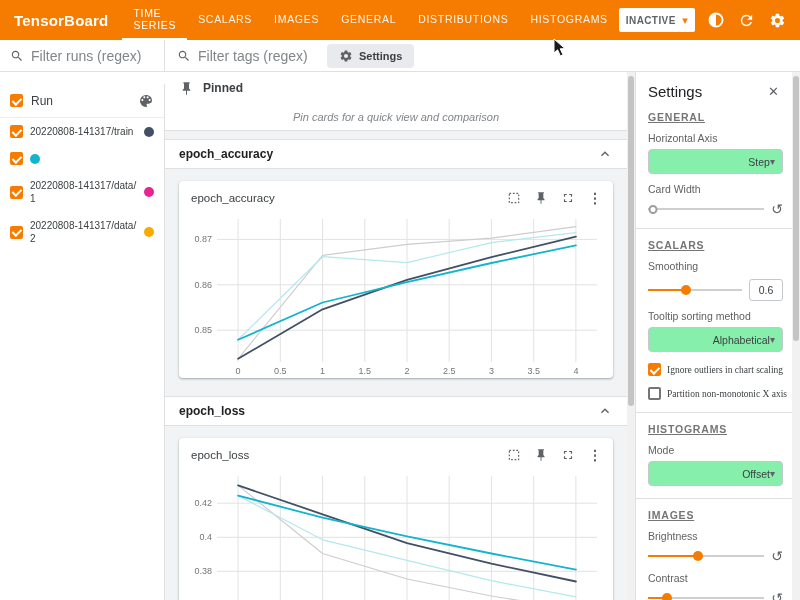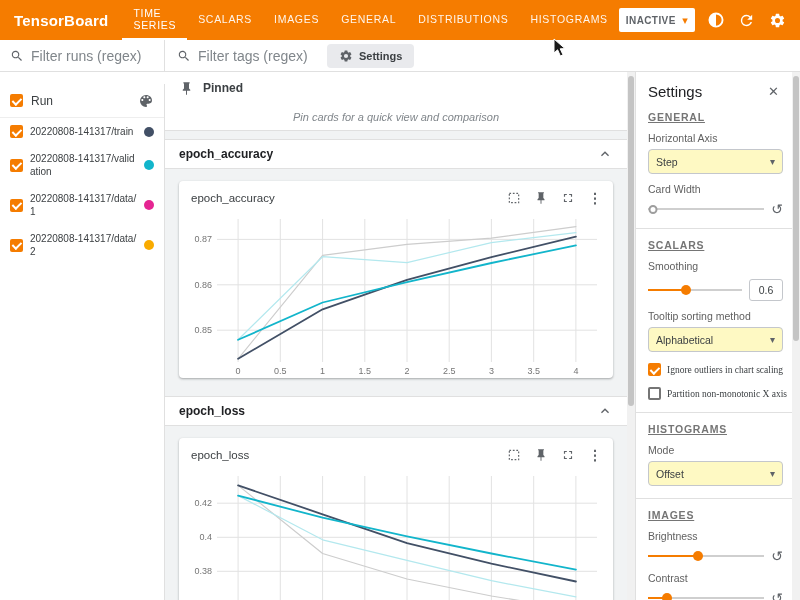--- a/index.html
+++ b/index.html
@@ -69,21 +69,21 @@
   .vscroll .thumb { position:absolute; left:1px; width:6px; background:#c4c4c4; border-radius:3px; }
 
   
   .settings-panel { position:absolute; top:72px; left:635px; width:165px; height:528px; background:#fff; border-left:1px solid #e0e0e0; }
   .settings-inner { position:absolute; top:0; left:0; width:157px; height:100%; padding:10px 10px 0 12px; overflow:hidden; }
   .settings-title-row { display:flex; align-items:center; justify-content:space-between; margin-bottom:10px; }
   .settings-title { font-size:15px; color:#202124; }
   .close-x { font-size:13px; color:#5f6368; cursor:pointer; padding:2px 4px; }
   .sheading { font-size:10.5px; font-weight:600; letter-spacing:.8px; color:#757575; margin:10px 0 2px;text-decoration:underline; }
   .slabel { font-size:10.5px; color:#616161; margin-top:9px; }
-  .select { display:flex; align-items:center; justify-content:space-between; height:25px; border:1px solid #c4c7cc; border-radius:4px; padding:0 7px; font-size:10.5px; color:#3c4043; background:#fef9c3; margin-top:5px; cursor:pointer; }
+  .select { display:flex; align-items:center; justify-content:flex-end; height:25px; border:1px solid #c4c7cc; border-radius:4px; padding:0 7px; font-size:10.5px; color:#3c4043; background:#86efac; margin-top:5px; cursor:pointer; }
   .select .caret { color:#5f6368; font-size:10px; }
   .ctl-row { display:flex; align-items:center; margin-top:7px; gap:7px; }
   .slider { position:relative; height:14px; flex:1; cursor:pointer; }
   .slider .track { position:absolute; left:0; right:0; top:6px; height:2px; background:#cfcfcf; }
   .slider .fill { position:absolute; left:0; top:6px; height:2px; background:#f57c00; }
   .slider .thumb { position:absolute; top:2px; width:10px; height:10px; border-radius:50%; background:#f57c00; transform:translateX(-50%); }
   .slider.zero .thumb { width:9px; height:9px; top:2.5px; background:#fff; border:2px solid #9e9e9e; }
   .reset-icon { font-size:14px; color:#5f6368; cursor:pointer; line-height:1; }
   .num-box { width:34px; height:22px; border:1px solid #c4c7cc; border-radius:3px; font-size:10.5px; color:#3c4043; text-align:center; font-family:inherit; outline:none; }
   .check-row { display:flex; align-items:center; gap:6px; margin-top:11px; white-space:nowrap;font-family:Liberation Serif, serif; }
@@ -162,21 +162,20 @@
           <path fill="#5f6368" d="M12 3a9 9 0 0 0 0 18c.83 0 1.5-.67 1.5-1.5 0-.39-.15-.74-.39-1.01-.23-.26-.38-.61-.38-.99 0-.83.67-1.5 1.5-1.5H16a5 5 0 0 0 5-5c0-4.42-4.03-8-9-8zm-5.5 9c-.83 0-1.5-.67-1.5-1.5S5.67 9 6.5 9 8 9.67 8 10.5 7.33 12 6.5 12zm3-4C8.67 8 8 7.33 8 6.5S8.67 5 9.5 5s1.5.67 1.5 1.5S10.33 8 9.5 8zm5 0c-.83 0-1.5-.67-1.5-1.5S13.67 5 14.5 5s1.5.67 1.5 1.5S15.33 8 14.5 8zm3 4c-.83 0-1.5-.67-1.5-1.5S16.67 9 17.5 9s1.5.67 1.5 1.5-.67 1.5-1.5 1.5z"></path>
         </svg>
     </div>
     <div class="run-item">
       <span class="cb on"></span>
       <span class="run-name">20220808-141317/train</span>
       <span class="run-dot" style="background: rgb(66, 80, 102);"></span>
     </div>
     <div class="run-item">
       <span class="cb on"></span>
-      <span class="run-name">20220808-141317/validation</span>
       <span class="run-dot" style="background: rgb(18, 181, 203);"></span>
     </div>
     <div class="run-item">
       <span class="cb on"></span>
       <span class="run-name">20220808-141317/data/1</span>
       <span class="run-dot" style="background: rgb(229, 37, 146);"></span>
     </div>
     <div class="run-item">
       <span class="cb on"></span>
       <span class="run-name">20220808-141317/data/2</span>

